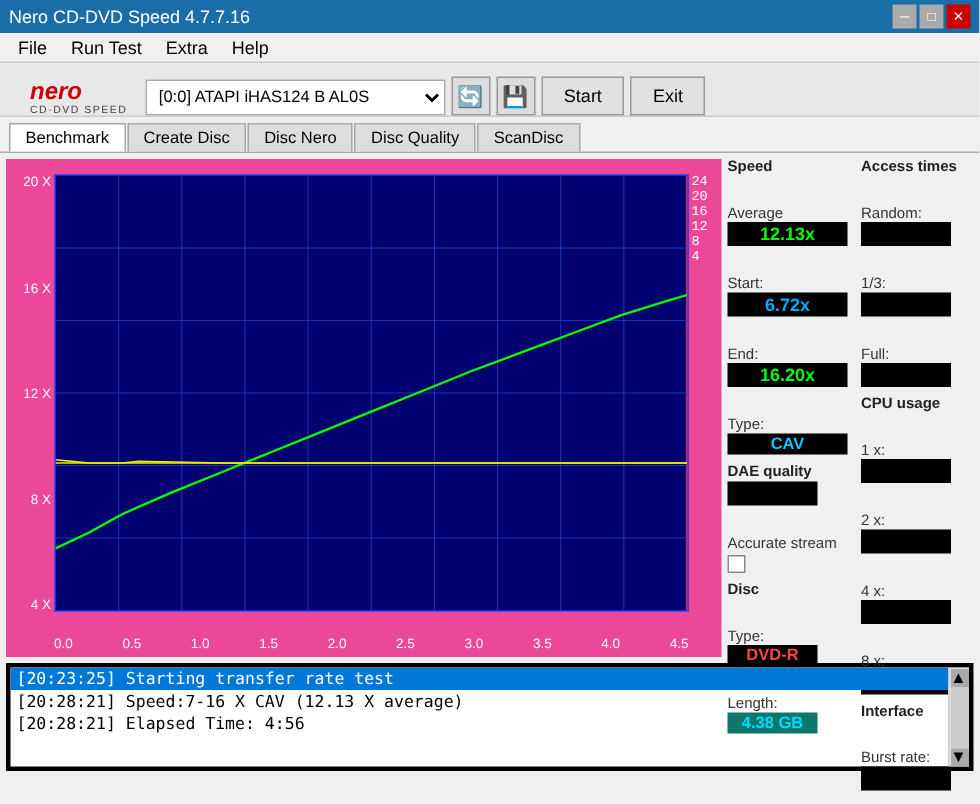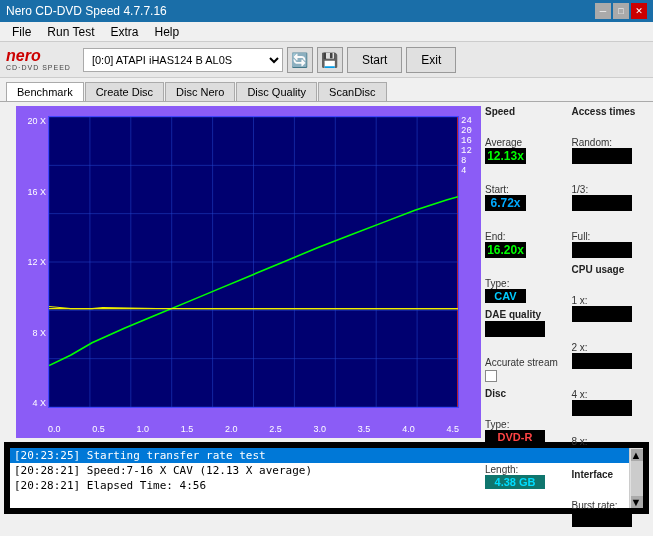--- a/index.html
+++ b/index.html
@@ -10,68 +10,68 @@
     .titlebar-title { display: flex; gap: 4px; }
     .titlebar-controls { display: flex; gap: 2px; }
     .titlebar-btn { width: 16px; height: 16px; background: #aaa; border: none; color: white; font-size: 9px; display: flex; align-items: center; justify-content: center; cursor: pointer; }
     .titlebar-btn.close { background: #c00; }
 
     
     .menubar { background: #f0f0f0; height: 20px; display: flex; align-items: center; padding: 0 4px; border-bottom: 1px solid #ccc; }
     .menu-item { padding: 2px 8px; font-size: 12px; cursor: pointer; }
 
     
-    .toolbar { background: #e8e8e8; height: 36px; display: flex; align-items: center; padding: 0 6px; border-bottom: 1px solid #ccc; gap: 4px; }
+    .toolbar { background: #e8e8e8; height: 36px; display: flex; align-items: flex-end; padding: 0 20px; border-bottom: 1px solid #ccc; gap: 4px; }
     .logo-area { display: flex; align-items: center; margin-right: 8px; }
     .drive-select { height: 24px; min-width: 200px; font-size: 11px; background: white; border: 1px solid #aaa; padding: 0 4px; }
     .toolbar-icon-btn { width: 26px; height: 26px; background: #ddd; border: 1px solid #999; display: flex; align-items: center; justify-content: center; cursor: pointer; font-size: 14px; }
     .btn-start { background: #e0e0e0; border: 1px solid #999; padding: 2px 14px; height: 26px; font-size: 12px; cursor: pointer; }
     .btn-exit { background: #e0e0e0; border: 1px solid #999; padding: 2px 14px; height: 26px; font-size: 12px; cursor: pointer; }
 
     
     .tabs { background: #f0f0f0; display: flex; padding: 4px 6px 0; border-bottom: 1px solid #aaa; gap: 1px; }
     .tab { padding: 3px 10px; font-size: 11px; border: 1px solid #aaa; border-bottom: none; background: #ddd; cursor: pointer; }
     .tab.active { background: white; }
 
     
     .main { display: flex; height: 340px; }
 
     
-    .chart-area { flex: 1; background: #8b5cf6; position: relative; overflow: hidden; margin: 4px 2px 4px 16px; }
+    .chart-area { flex: 1; background: #ec4899; position: relative; overflow: hidden; margin: 4px 2px 4px 4px; }
     .chart-inner { position: absolute; top: 10px; left: 32px; right: 22px; bottom: 30px; background: #000070; border: 1px solid #4444ff; }
 
     
     .yaxis-left { position: absolute; left: 2px; top: 10px; bottom: 30px; display: flex; flex-direction: column; justify-content: space-between; color: white; font-size: 9px; width: 28px; text-align: right; }
 
     
     .yaxis-right { position: absolute; right: 2px; top: 10px; bottom: 30px; display: flex; flex-direction: column; color: white; font-size: 9px; width: 18px; font-family: Liberation Mono, monospace; }
 
     
     .xaxis { position: absolute; bottom: 4px; left: 32px; right: 22px; display: flex; justify-content: space-between; color: white; font-size: 9px; }
 
     
     .chart-svg { position: absolute; top: 0; left: 0; width: 100%; height: 100%; }
 
     
     .right-panel { width: 170px; padding: 4px 4px 0 2px; display: flex; flex-direction: column; gap: 2px; }
     .rp-columns { display: flex; gap: 9px; }
     .rp-col { flex: 1; }
     .rp-section-title { font-size: 10px; font-weight: bold; color: #222; margin-bottom: 1px; }
     .rp-label { font-size: 10px; color: #333; margin-top: 20px; }
-    .rp-value-box { background: black; color: #00aaff; font-size: 12px; font-weight: bold; text-align: center; padding: 1px 2px; width: 41px; }
+    .rp-value-box { background: black; color: #00aaff; font-size: 12px; font-weight: bold; text-align: center; padding: 1px 2px; width: 80px; }
     .rp-value-box.green { color: #00ff00; }
     .rp-value-box.type { color: #00ccff; font-size: 11px; }
     .rp-value-box.dvdr { background: black; color: #ff4444; font-size: 11px; font-weight: bold; text-align: center; padding: 1px 2px; width: 60px; }
     .rp-value-box.length { background: #0f766e; color: #00ddff; font-size: 11px; font-weight: bold; text-align: center; padding: 1px 2px; width: 60px; }
     .rp-value-blank { background: black; color: #00aaff; font-size: 11px; font-weight: bold; text-align: center; padding: 1px 2px; width: 60px; height: 16px; }
     .rp-checkbox-area { display: flex; align-items: center; gap: 3px; margin-top: 2px; }
     .rp-checkbox { width: 12px; height: 12px; border: 1px solid #888; background: white; }
 
     
-    .log-area { background: white; margin: 0 4px; border: 6px solid #000000; height: 72px; overflow: hidden; display: flex; flex-direction: column; }
+    .log-area { background: white; margin: 0 4px; border: 3px solid #000000; height: 72px; overflow: hidden; display: flex; flex-direction: column; }
     .log-content { flex: 1; overflow: hidden; display: flex; }
     .log-list { flex: 1; overflow: hidden; }
     .log-scrollbar { width: 14px; background: #e0e0e0; border-left: 1px solid #ccc; display: flex; flex-direction: column; align-items: center; }
     .log-entry { padding: 1px 4px; font-size: 11px; font-family: monospace; white-space: nowrap; }
     .log-entry.selected { background: #0078d7; color: white; }
 
     .nero-logo { display: flex; flex-direction: column; line-height: 1; }
     .nero-big { font-size: 16px; font-weight: bold; font-style: italic; color: #cc0000; }
     .nero-small { font-size: 7px; letter-spacing: 1px; color: #444; }
   </style>

